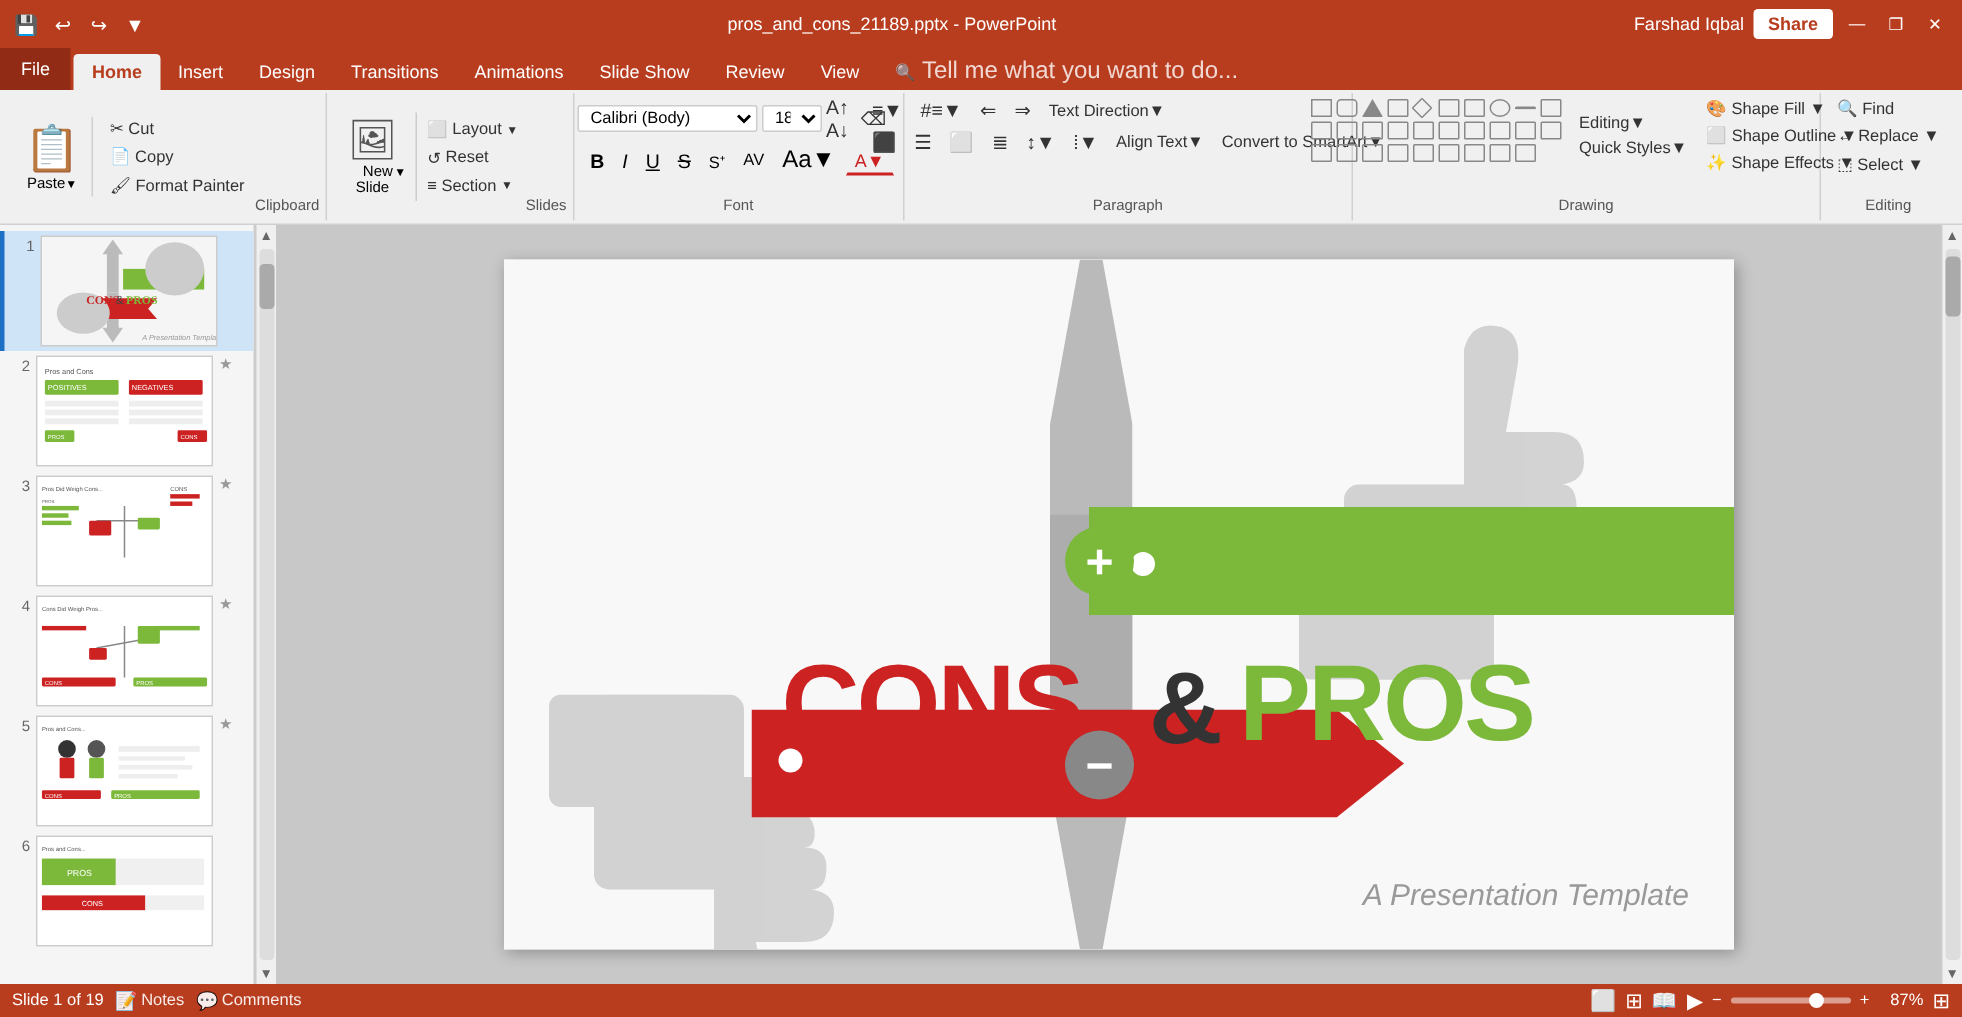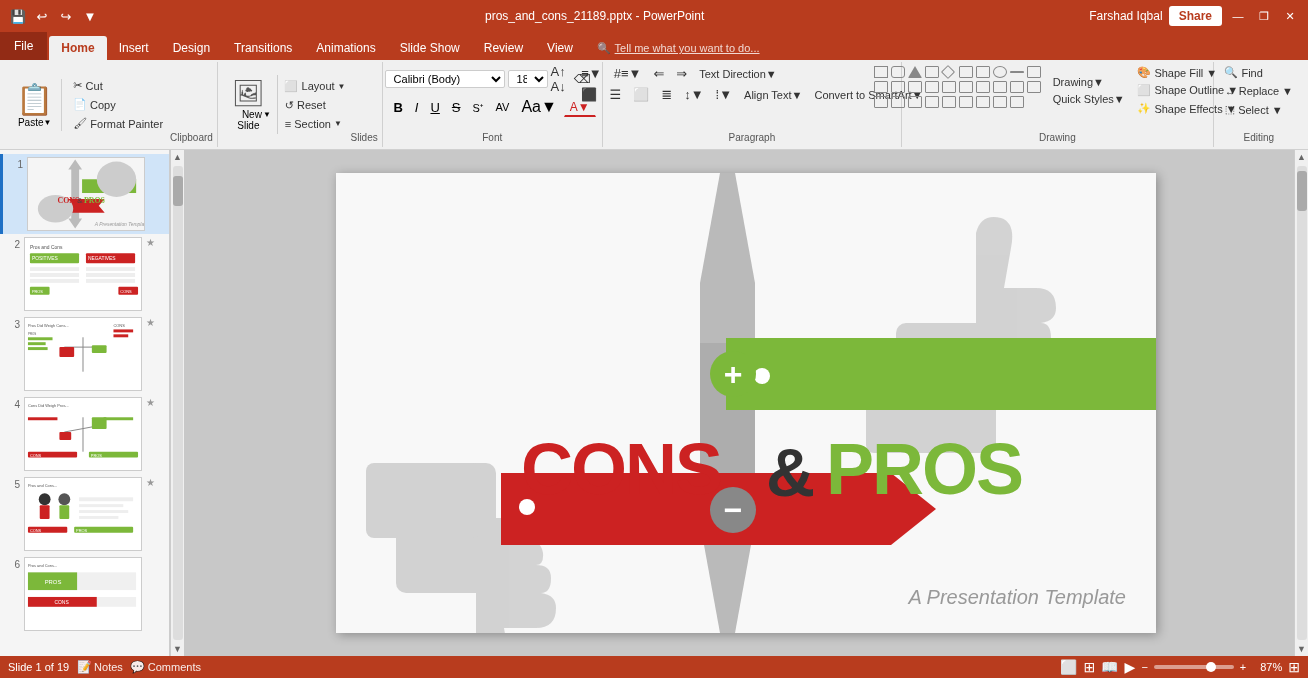--- a/index.html
+++ b/index.html
@@ -270,21 +270,21 @@
   <div class="ribbon-tab active">Home</div>
   <div class="ribbon-tab">Insert</div>
   <div class="ribbon-tab">Design</div>
   <div class="ribbon-tab">Transitions</div>
   <div class="ribbon-tab">Animations</div>
   <div class="ribbon-tab">Slide Show</div>
   <div class="ribbon-tab">Review</div>
   <div class="ribbon-tab">View</div>
   <div class="ribbon-tab" style="display:flex;align-items:center;gap:4px;color:rgba(255,255,255,0.8);">
     <span style="font-size:11px;">🔍</span>
-    <span style="font-size:11px;text-decoration:underline;">Tell me what you want to do...</span>
+    <span style="font-size:16px;">Tell me what you want to do...</span>
   </div>
 </div>
 
 <div id="ribbon">
 
   <div class="ribbon-group" style="flex-direction:row;padding:2px 4px;gap:2px;">
     <div class="paste-btn">
       <div style="font-size:30px;color:#555;">📋</div>
       <div style="font-size:10px;display:flex;align-items:center;">Paste<span style="font-size:8px;">▼</span></div>
     </div>
@@ -396,21 +396,21 @@
           <div class="shape-item"></div>
           <div class="shape-item"></div>
           <div class="shape-item"></div>
           <div class="shape-item"></div>
           <div class="shape-item"></div>
           <div class="shape-item"></div>
           <div class="shape-item"></div>
         </div>
       </div>
       <div style="display:flex;flex-direction:column;gap:1px;justify-content:center;">
-        <div class="ribbon-btn-small">Drawing▼</div>
+        <div class="ribbon-btn-small">Editing▼</div>
         <div class="ribbon-btn-small">Quick Styles▼</div>
       </div>
       <div style="display:flex;flex-direction:column;gap:1px;justify-content:center;">
         <div class="ribbon-btn-small">🎨 <span>Shape Fill</span> ▼</div>
         <div class="ribbon-btn-small">⬜ Shape Outline ▼</div>
         <div class="ribbon-btn-small">✨ <span>Shape Effects</span> ▼</div>
       </div>
     </div>
     <div class="ribbon-group-label">Drawing</div>
   </div>

